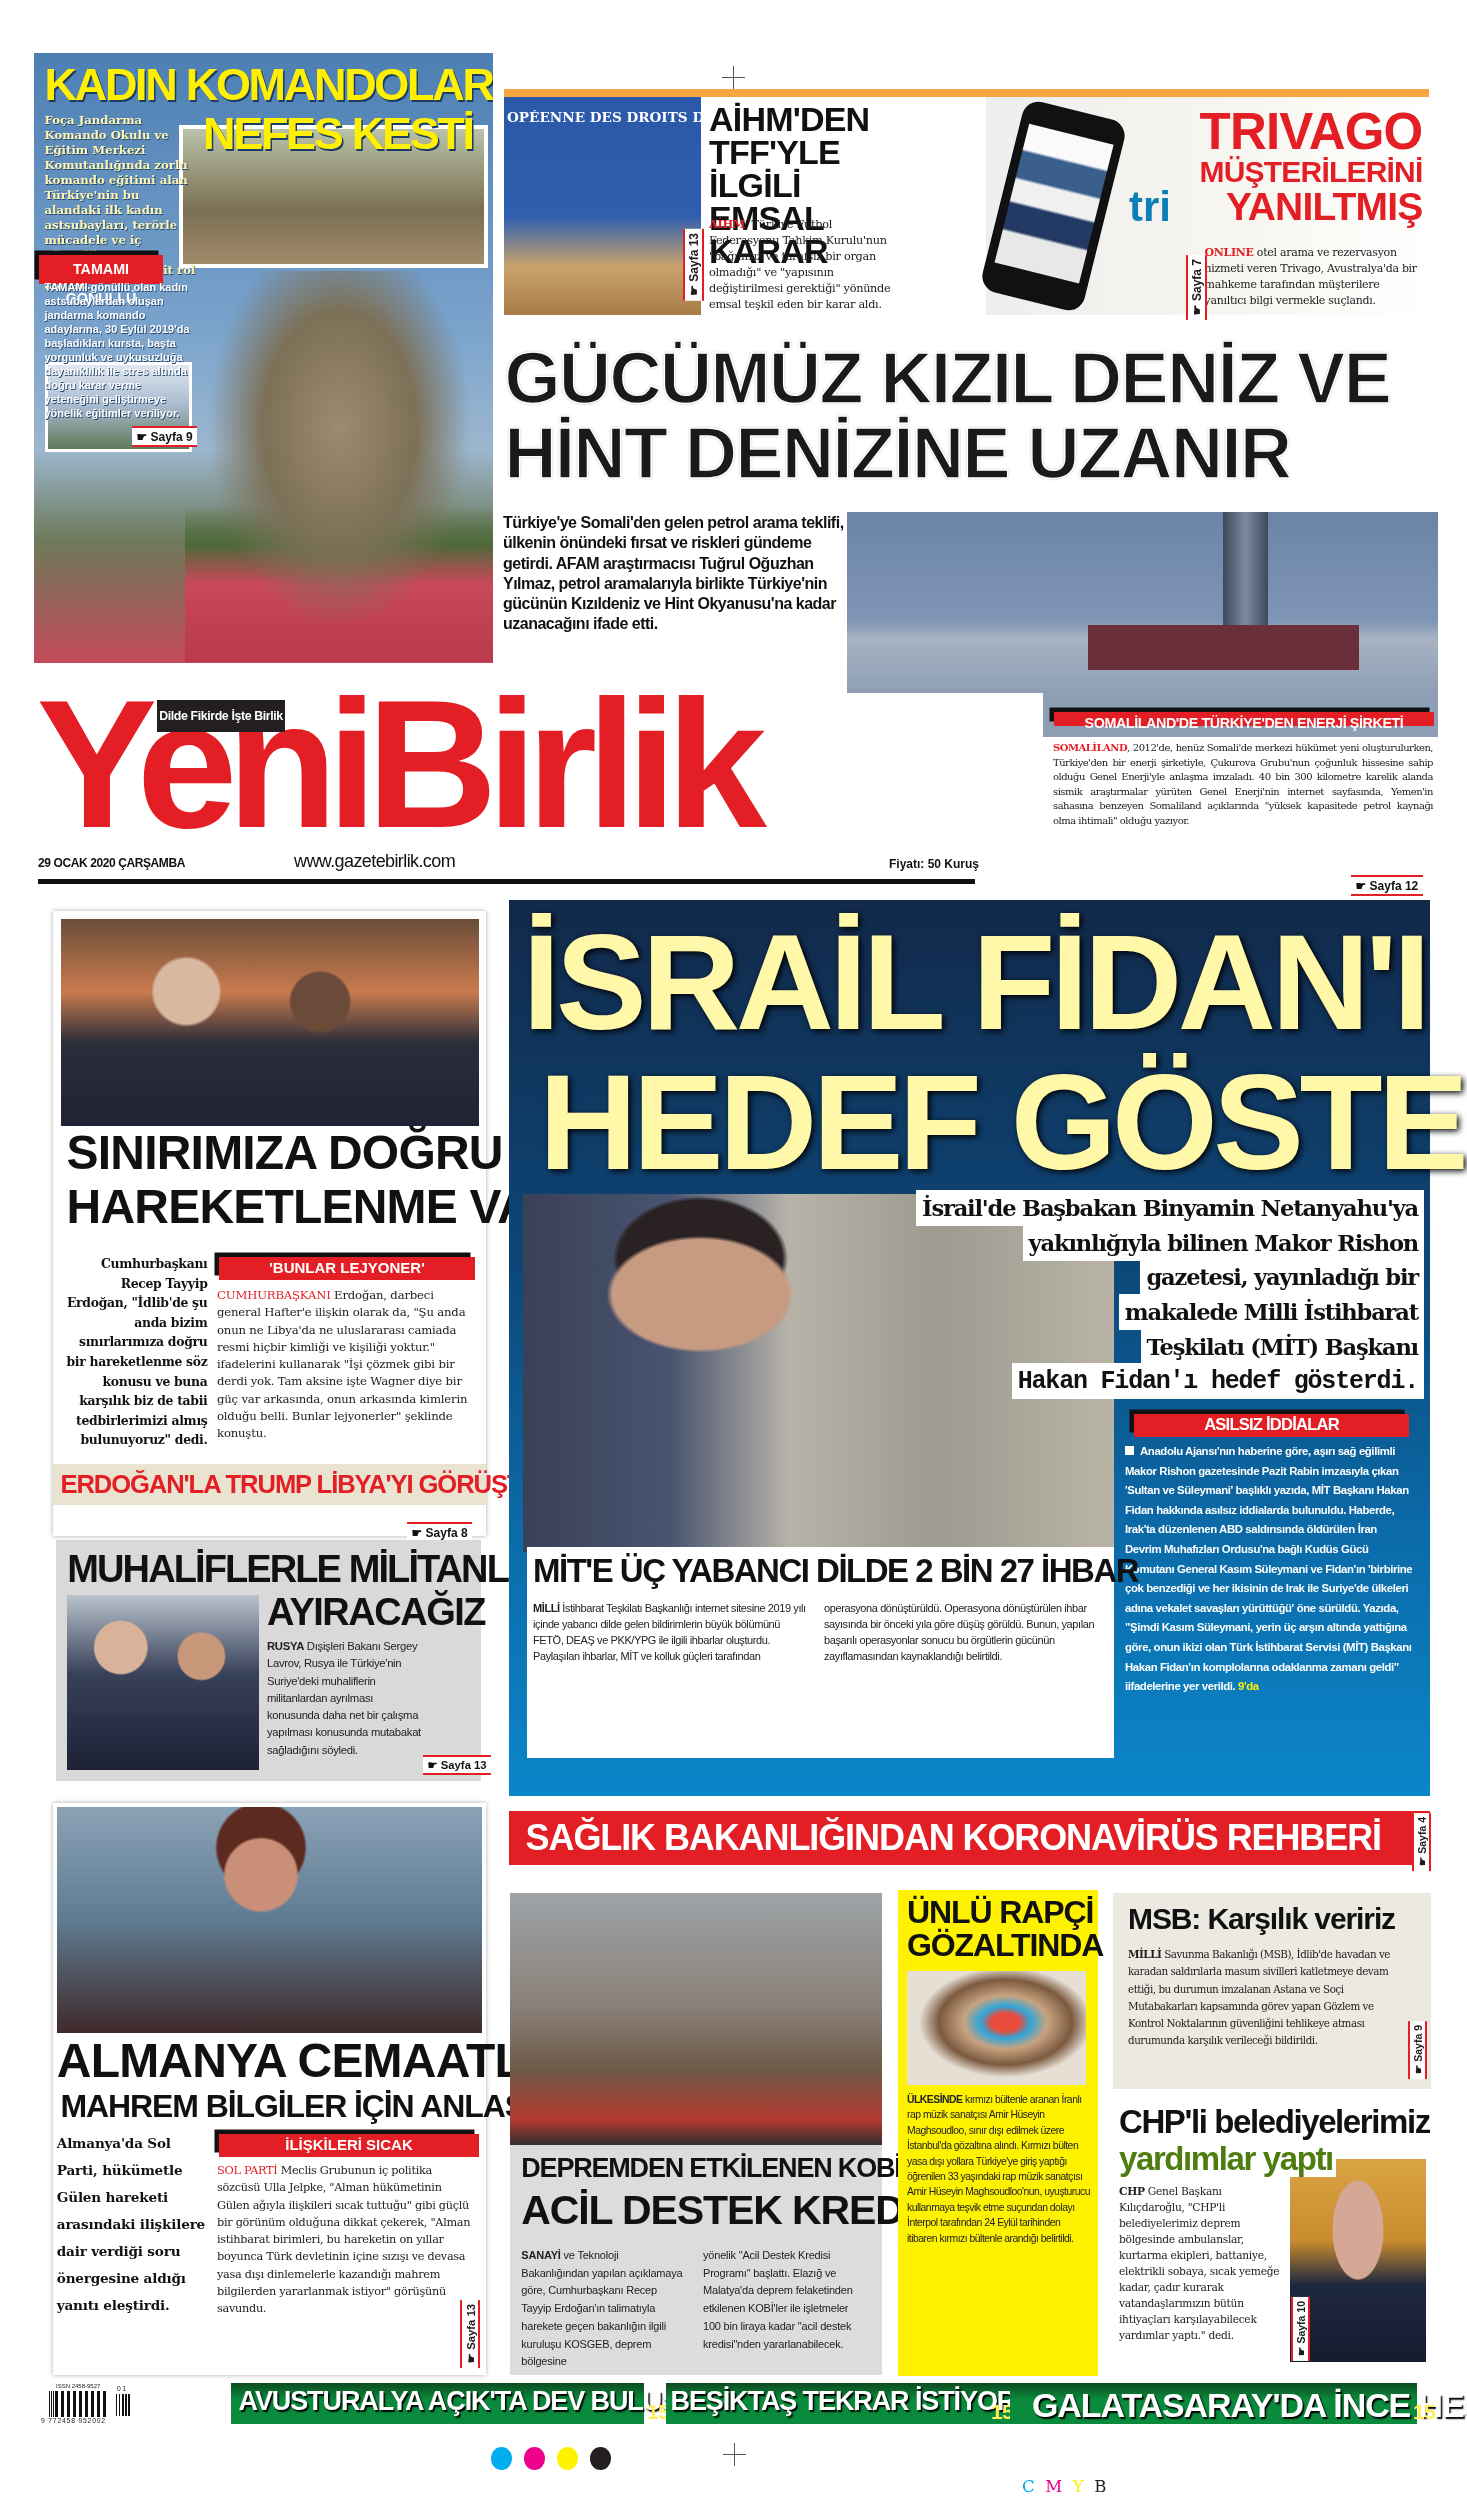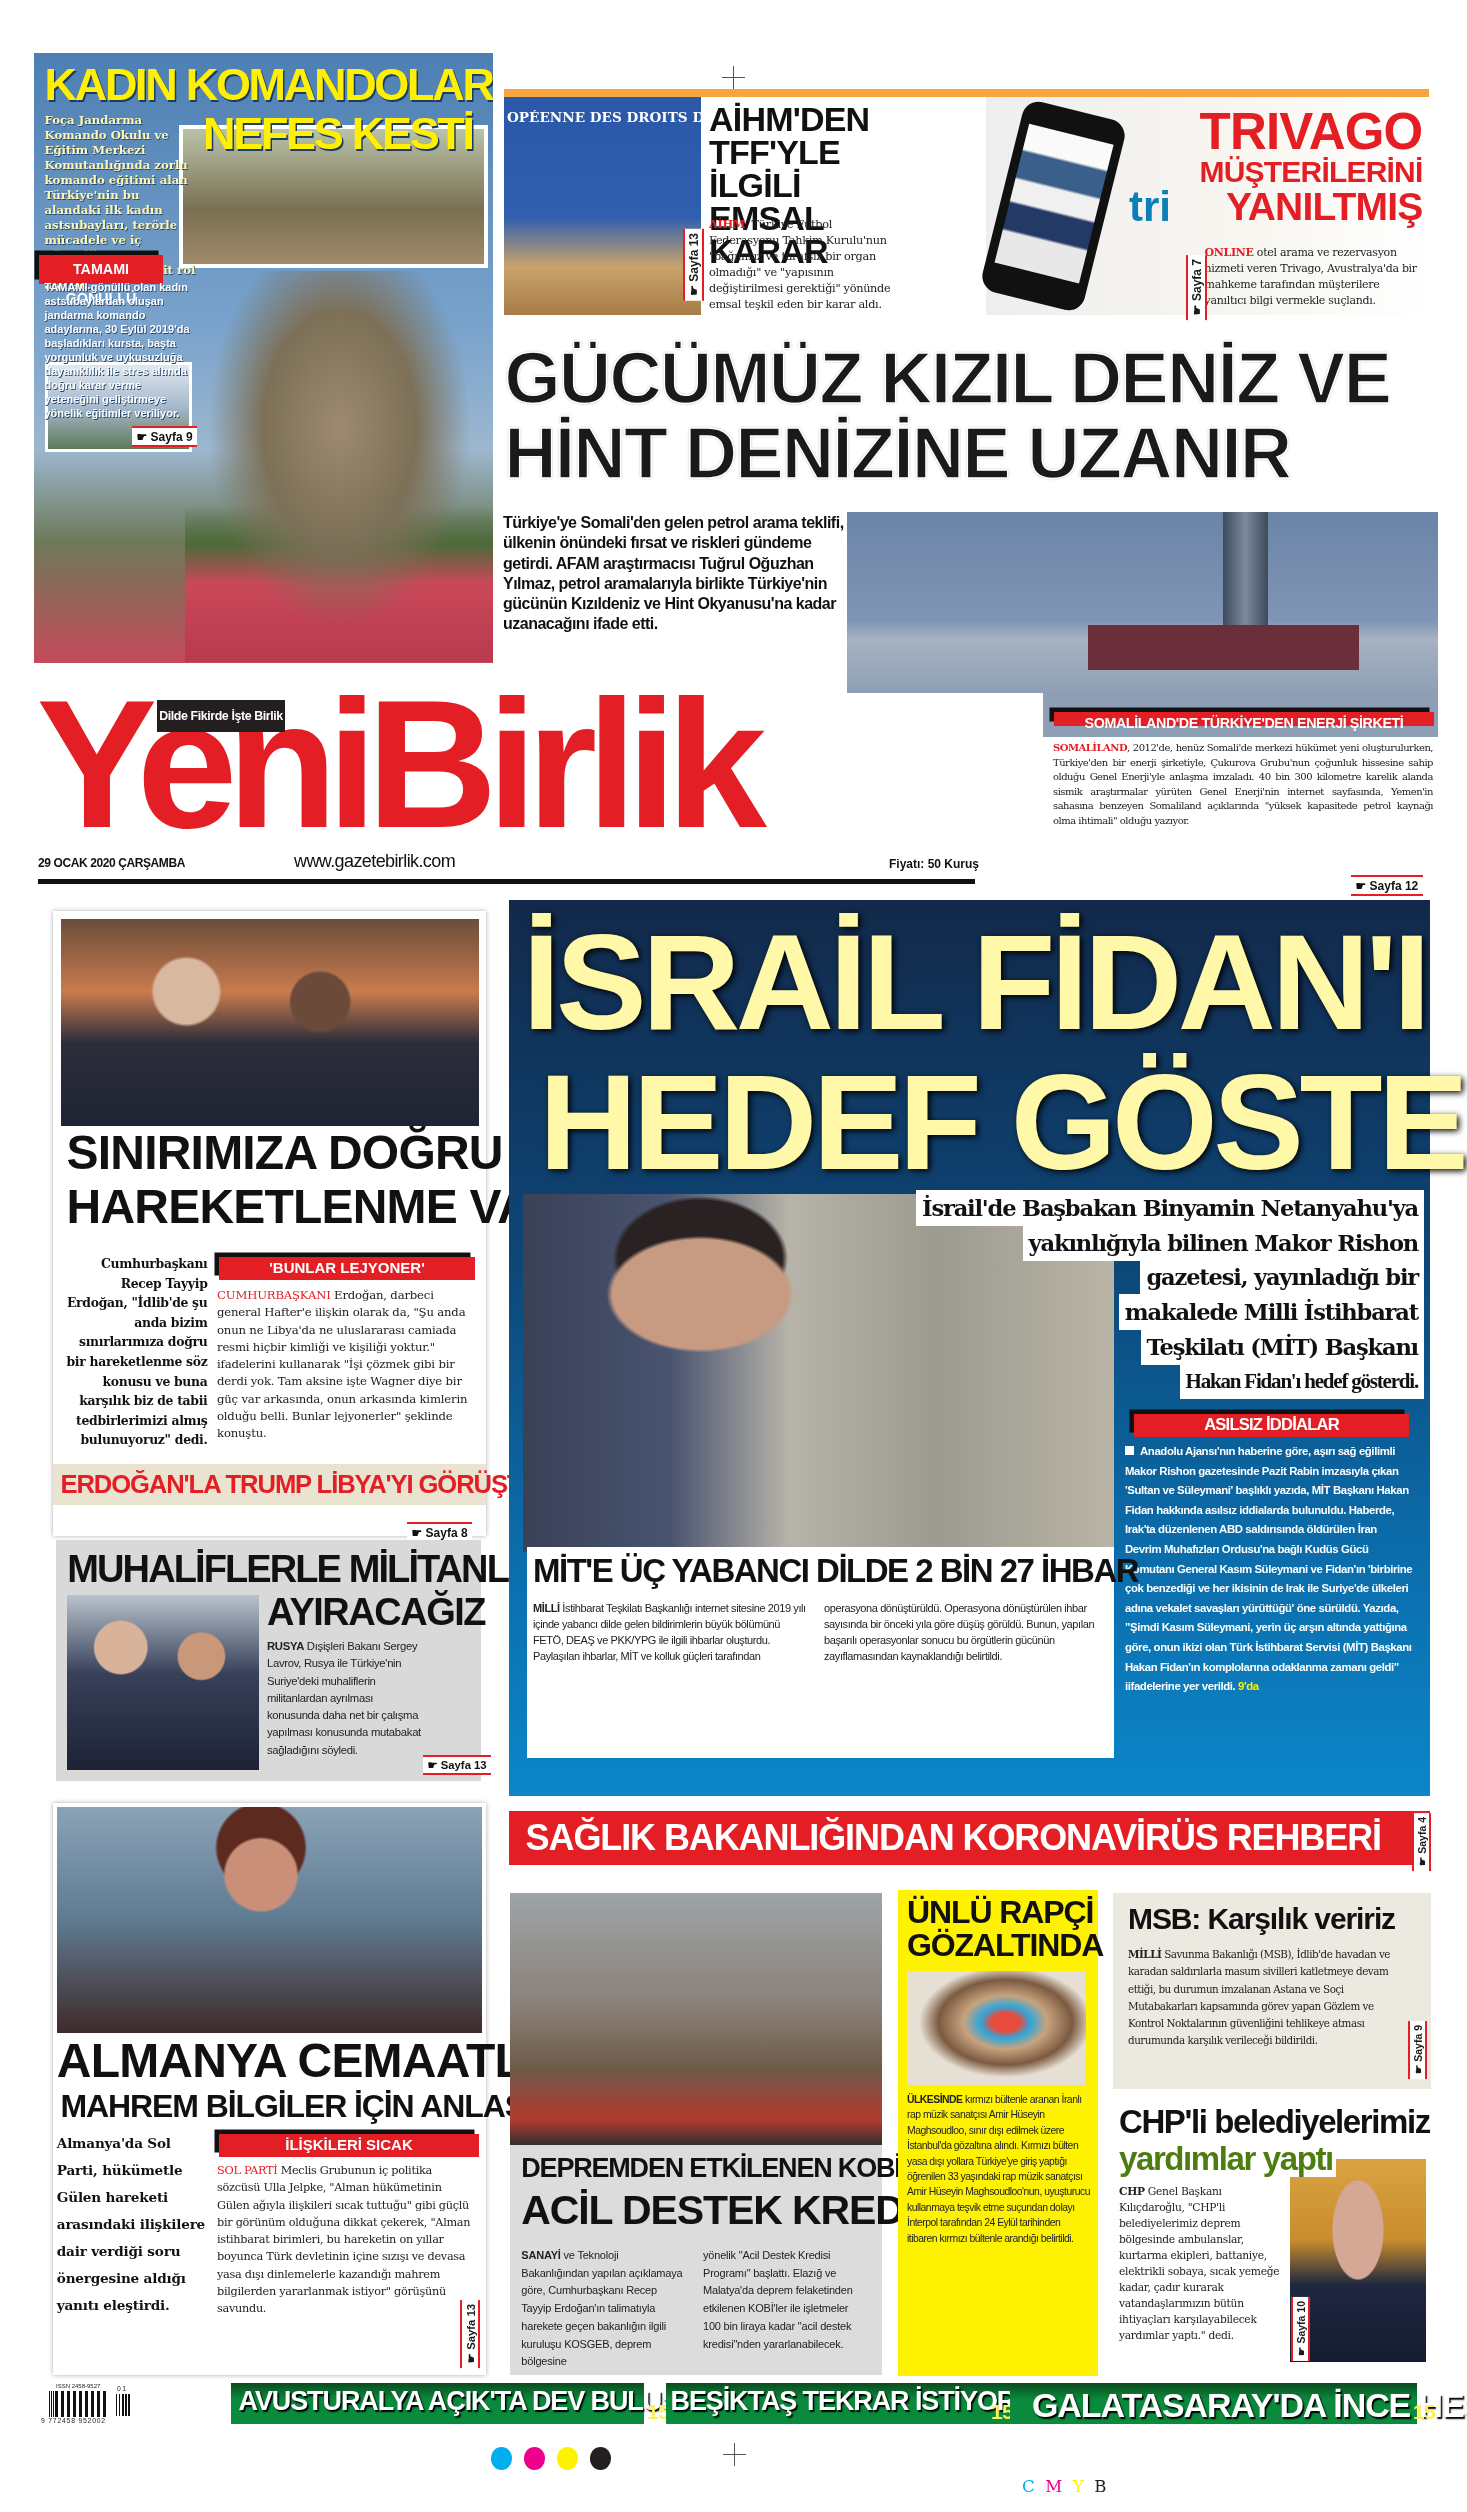--- a/index.html
+++ b/index.html
@@ -129,21 +129,21 @@
 <section class="abs" style="left:509px;top:900px;width:921px;height:896px;background:linear-gradient(180deg,#12294a 0%,#0d4677 40%,#0b6aa8 70%,#0b86c9 100%)">
   <div class="abs cond" style="left:13.6px;top:11.3px;font-size:136px;line-height:143px;color:#fff8a8;white-space:nowrap;letter-spacing:-4.5px;text-shadow:2.3px 2.3px 6px #000">İSRAİL FİDAN'I</div>
   <div class="abs cond" style="left:30px;top:151px;font-size:136px;line-height:143px;color:#fff8a8;white-space:nowrap;letter-spacing:-4.5px;text-shadow:2.3px 2.3px 6px #000">HEDEF GÖSTERDİ</div>
   <div class="photo" style="left:14.3px;top:294px;width:591px;height:358px;background:radial-gradient(ellipse at 30% 28%,#c79b82 0 15%,transparent 16%),radial-gradient(ellipse at 30% 18%,#2a2222 0 14%,transparent 15%),linear-gradient(90deg,#394157 0%,#4a5470 25%,#b7b3a8 45%,#9d9a90 70%,#b9b4a6 100%)"></div>
   <div class="abs" style="left:226px;top:290px;width:689px;height:218px">
     <div style="position:absolute;right:0;top:0;background:#fff;padding:1.5px 6px;font-family:'DejaVu Serif',serif;font-weight:700;font-size:22.6px;line-height:33px;white-space:nowrap;letter-spacing:-1.2px;color:#111">İsrail'de Başbakan Binyamin Netanyahu'ya</div>
     <div style="position:absolute;right:0;top:35px;background:#fff;padding:1.5px 6px;font-family:'DejaVu Serif',serif;font-weight:700;font-size:22.6px;line-height:33px;white-space:nowrap;letter-spacing:-1.2px;color:#111">yakınlığıyla bilinen Makor Rishon</div>
     <div style="position:absolute;right:0;top:69px;background:#fff;padding:1.5px 6px;font-family:'DejaVu Serif',serif;font-weight:700;font-size:22.6px;line-height:33px;white-space:nowrap;letter-spacing:-1.2px;color:#111">gazetesi, yayınladığı bir</div>
     <div style="position:absolute;right:0;top:104px;background:#fff;padding:1.5px 6px;font-family:'DejaVu Serif',serif;font-weight:700;font-size:22.6px;line-height:33px;white-space:nowrap;letter-spacing:-1.2px;color:#111">makalede Milli İstihbarat</div>
     <div style="position:absolute;right:0;top:139px;background:#fff;padding:1.5px 6px;font-family:'DejaVu Serif',serif;font-weight:700;font-size:22.6px;line-height:33px;white-space:nowrap;letter-spacing:-1.2px;color:#111">Teşkilatı (MİT) Başkanı</div>
-    <div style="position:absolute;right:0;top:173px;background:#fff;padding:1.5px 6px;font-family:Liberation Serif, serif;font-weight:700;font-size:21px;line-height:33px;white-space:nowrap;letter-spacing:-1.2px;color:#111">Hakan  Fidan'ı hedef gösterdi.</div>
+    <div style="position:absolute;right:0;top:173px;background:#fff;padding:1.5px 6px;font-family:Liberation Mono, monospace;font-weight:700;font-size:25px;line-height:33px;white-space:nowrap;letter-spacing:-1.2px;color:#111">Hakan  Fidan'ı hedef gösterdi.</div>
   </div>
   <div class="abs redlbl" style="left:625px;top:514px;width:275px;height:22.6px;font-size:16.6px;line-height:22.6px;letter-spacing:-0.8px">ASILSIZ İDDİALAR</div>
   <p class="abs" style="left:616px;top:542px;width:290px;font-size:11.4px;line-height:19.6px;font-weight:700;color:#fff;letter-spacing:-0.4px">
     <span style="display:inline-block;width:9px;height:9px;background:#fff;margin-right:6px"></span><span>Anadolu Ajansı'nın haberine göre, aşırı sağ eğilimli Makor Rishon gazetesinde Pazit Rabin imzasıyla çıkan 'Sultan ve Süleymani' başlıklı yazıda, MİT Başkanı Hakan Fidan hakkında asılsız iddialarda bulunuldu. Haberde, Irak'ta düzenlenen ABD saldırısında öldürülen İran Devrim Muhafızları Ordusu'na bağlı Kudüs Gücü Komutanı General Kasım Süleymani ve Fidan'ın 'birbirine çok benzediği ve her ikisinin de Irak ile Suriye'de ülkeleri adına vekalet savaşları yürüttüğü' öne sürüldü. Yazıda, "Şimdi Kasım Süleymani, yerin üç arşın altında yattığına göre, onun ikizi olan Türk İstihbarat Servisi (MİT) Başkanı Hakan Fidan'ın komplolarına odaklanma zamanı geldi" iifadelerine yer verildi.</span> <span style="color:#ffef00">9'da</span>
   </p>
   <div class="abs" style="left:18px;top:647px;width:587px;height:211px;background:#fff">
     <div class="abs cond" style="left:6px;top:4.5px;font-size:33px;white-space:nowrap;color:#111;letter-spacing:-1.5px">MİT'E ÜÇ YABANCI DİLDE 2 BİN 27 İHBAR</div>
     <p class="abs" style="left:6px;top:53px;width:279px;font-size:11px;line-height:16px;color:#222;letter-spacing:-0.4px">
       <span style="font-weight:700">MİLLİ</span><span> İstihbarat Teşkilatı Başkanlığı internet sitesine 2019 yılı içinde yabancı dilde gelen bildirimlerin büyük bölümünü FETÖ, DEAŞ ve PKK/YPG ile ilgili ihbarlar oluşturdu. Paylaşılan ihbarlar, MİT ve kolluk güçleri tarafından</span>
     </p>

